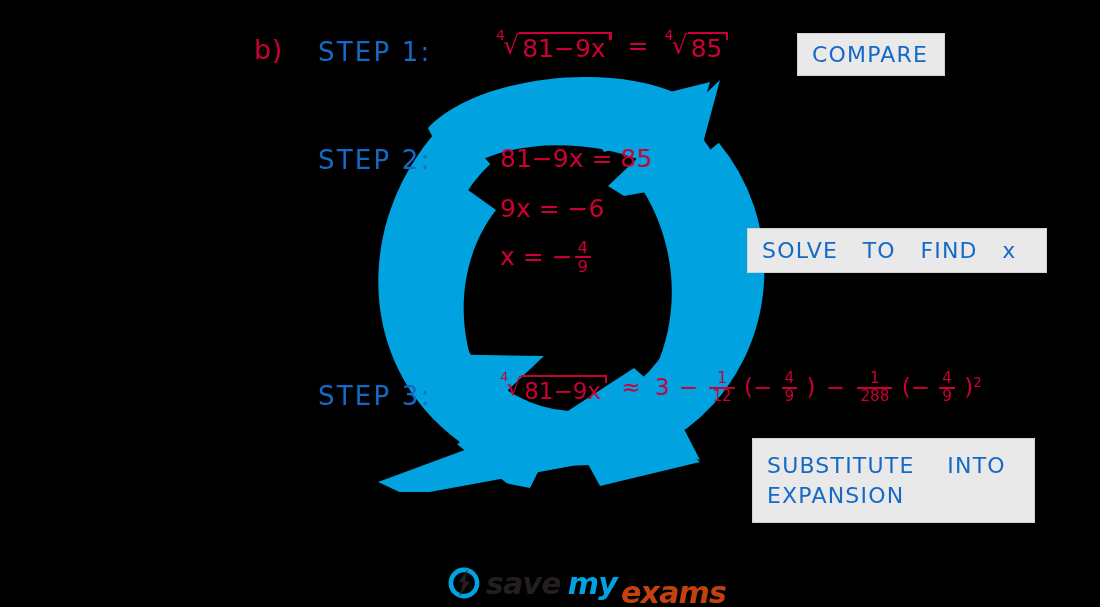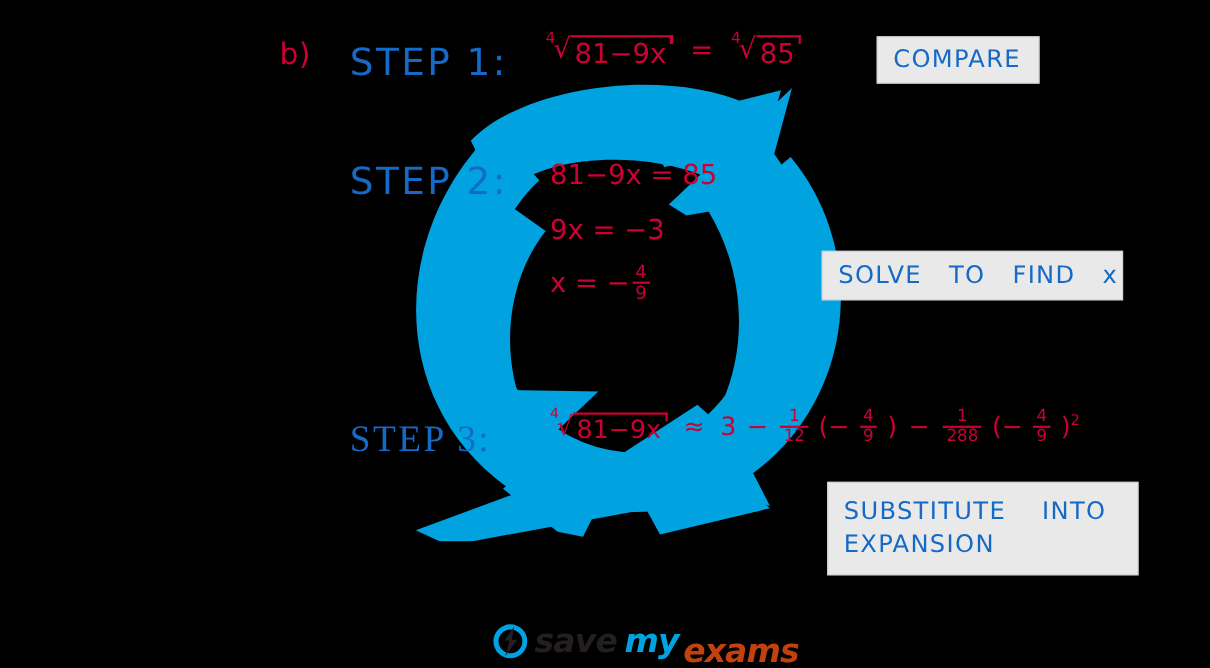--- a/index.html
+++ b/index.html
@@ -35,21 +35,21 @@
     font-size: 27px;
     font-family: "DejaVu Sans", sans-serif;
     letter-spacing: 0.5px;
     z-index: 4;
   }
 
   
   .step-label {
     position: absolute;
     color: #1569C7;
-    font-size: 34px;
+    font-size: 26px;
     letter-spacing: 2.2px;
     font-family: "DejaVu Sans", sans-serif;
     z-index: 3;
     white-space: nowrap;
   }
 
   
   .math {
     position: absolute;
     color: #CC0033;
@@ -242,32 +242,32 @@
         <span class="rad-body">85</span>
     </span>
   </div>
 
   <div class="callout" style="left:797px; top:33px; width:148px; height:43px; padding:0 14px;">COMPARE</div>
 
   <div class="step-label" style="left:318px; top:145px;text-align:center;">STEP  2:</div>
 
   <div class="math" style="left:500px; top:146px;">81−9x  =  85</div>
 
-  <div class="math" style="left:500px; top:196px;">9x = −3</div>
+  <div class="math" style="left:500px; top:196px;">9x = −6</div>
 
   <div class="math" style="left:500px; top:240px;">
     <span>x = −</span><span class="frac">
         <span class="num">4</span>
         <span class="den">9</span>
       </span>
   </div>
 
-  <div class="callout" style="left:747px; top:228px; width:274px; height:45px; padding:0 14px;">SOLVE   TO   FIND   x</div>
-
-  <div class="step-label" style="left:318px; top:381px;font-family:Liberation Serif, serif;">STEP  3:</div>
+  <div class="callout" style="left:747px; top:228px; width:300px; height:45px; padding:0 14px;">SOLVE   TO   FIND   x</div>
+
+  <div class="step-label" style="left:318px; top:381px;">STEP  3:</div>
 
   <div class="math" style="left:500px; top:372px; font-size:23px;">
     <span class="radical">
       <span class="index">4</span>
         <span class="sign">√</span>
         <span class="rad-body">81−9x</span>
     </span>
     <span style="margin:0 7px;">≈</span>
     <span>3</span>
     <span style="margin:0 2px;">−</span>

